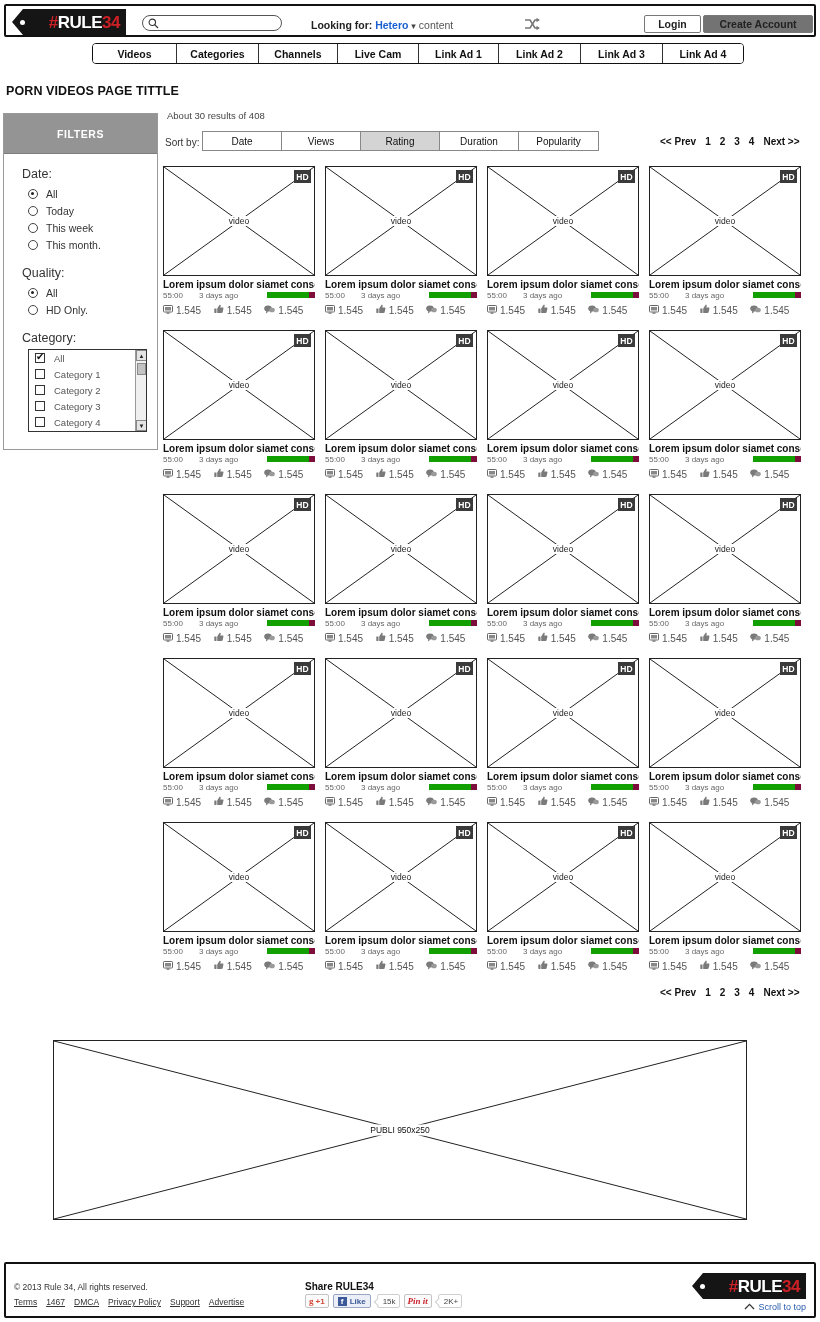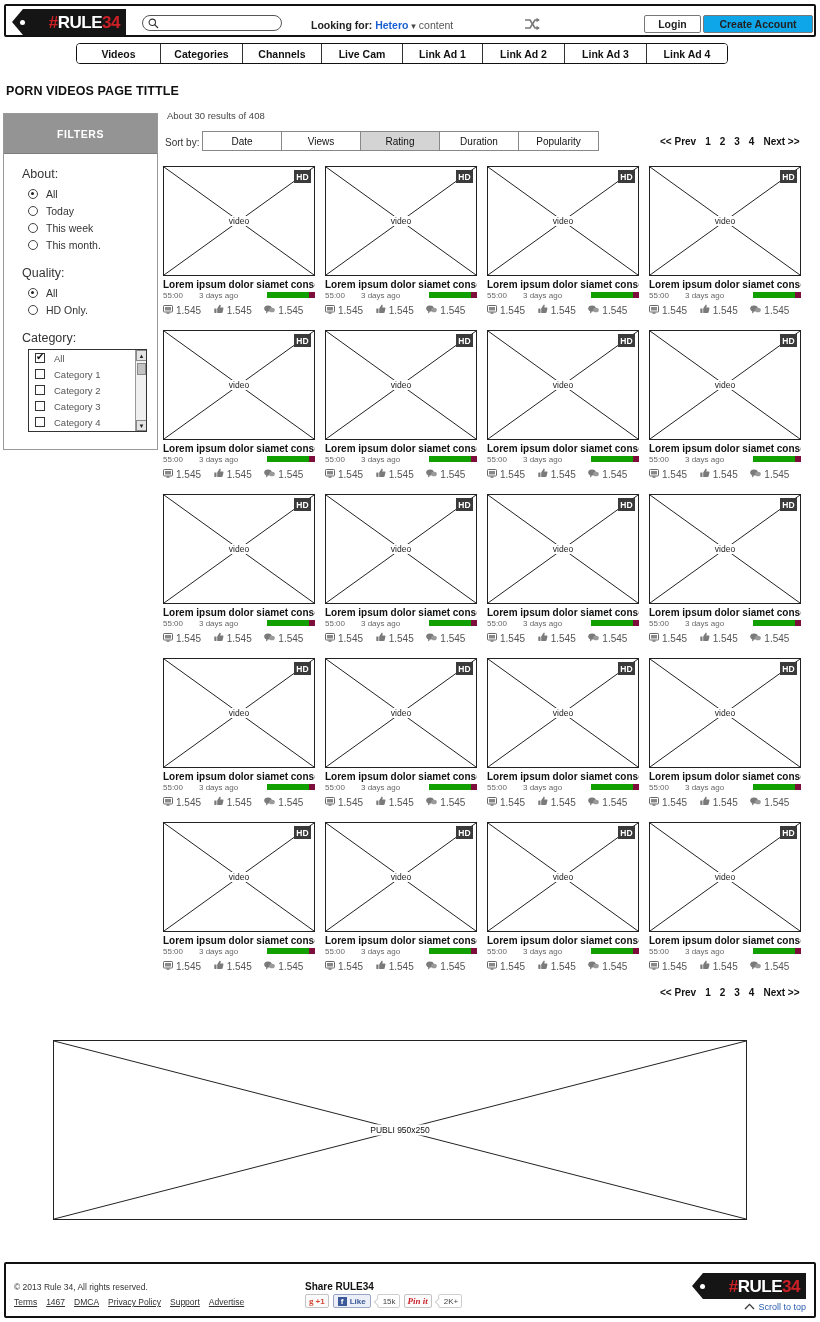--- a/index.html
+++ b/index.html
@@ -55,28 +55,28 @@
   .looking .suffix { color:#555; }
   .shuffle-icon { position:absolute; left:518px; top:11px; }
   .btn-login {
     position:absolute; left:638px; top:9px; width:57px; height:18px;
     border:1px solid #777; background:#fff; border-radius:2px;
     font-size:10.5px; font-weight:bold; color:#222;
     font-family:"Liberation Sans", sans-serif; cursor:pointer;
   }
   .btn-create {
     position:absolute; left:697px; top:9px; width:110px; height:18px;
-    border:1px solid #777; background:#0ea5e9; border-radius:2px;
+    border:1px solid #777; background:#737373; border-radius:2px;
     font-size:10.5px; font-weight:bold; color:#222;
     font-family:"Liberation Sans", sans-serif; cursor:pointer;
   }
 
   
   .nav {
-    position:absolute; left:76px; top:43px; height:21px;
+    position:absolute; left:92px; top:43px; height:21px;
     border:1px solid #111; border-radius:4px; background:#fff;
     display:flex; overflow:hidden;
   }
   .nav-item {
     border-right:1px solid #333; height:100%;
     display:flex; align-items:center; justify-content:center;
     font-size:10.5px; font-weight:bold; color:#111; cursor:pointer;
     background:#fff; padding:0 4px;
   }
   .nav-item:last-child { border-right:0; }
@@ -304,21 +304,21 @@
     <div class="nav-item" style="width: 82px;">Link Ad 3</div>
     <div class="nav-item" style="width: 80px;">Link Ad 4</div>
   </div>
 
 <div class="page-title">PORN VIDEOS PAGE TITTLE</div>
 
 <div class="sidebar">
   <div class="filters-head">FILTERS</div>
 
   <div class="f-group">
-    <div class="f-title">About:</div>
+    <div class="f-title">Date:</div>
     <div id="date-opts">
         <div class="f-row">
           <span class="radio on"></span>
           <span class="f-lbl">All</span>
         </div>
         <div class="f-row">
           <span class="radio"></span>
           <span class="f-lbl">Today</span>
         </div>
         <div class="f-row">

